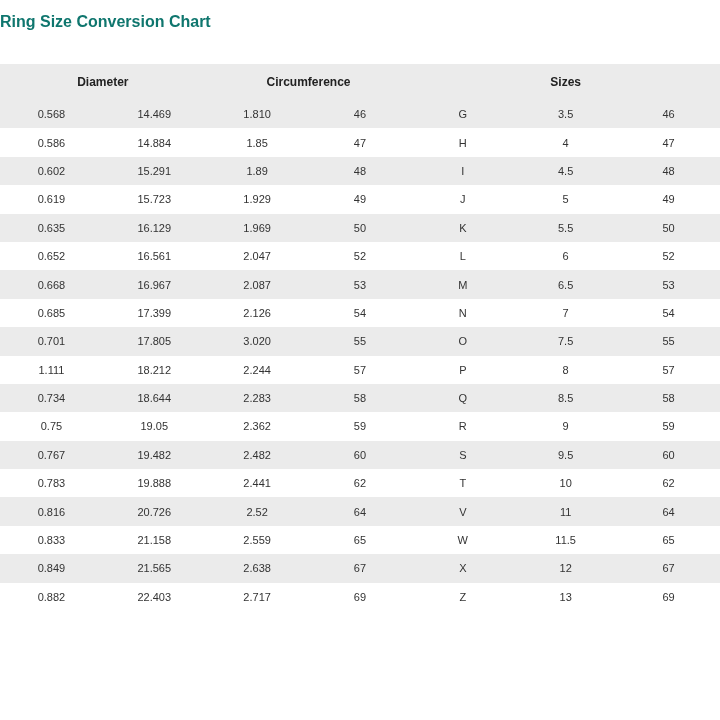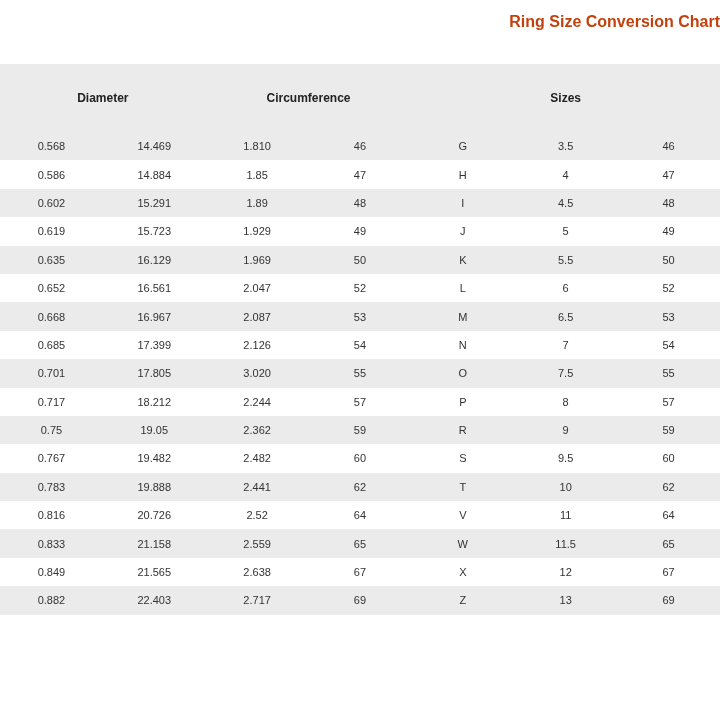--- a/index.html
+++ b/index.html
@@ -7,38 +7,38 @@
     padding: 0;
     width: 720px;
     height: 720px;
     background: #ffffff;
     font-family: "Liberation Sans", "DejaVu Sans", sans-serif;
     color: #333333;
     overflow: hidden;
   }
   .page-title {
     padding-top: 13px;
-    text-align: right;
+    text-align: left;
     font-size: 16px;
     line-height: 18px;
     font-weight: bold;
-    color: #c2410c;
+    color: #0f766e;
   }
   table.ring-table {
     width: 720px;
     margin-top: 33px;
     border-collapse: collapse;
     table-layout: fixed;
   }
   table.ring-table col { width: 14.2857%; }
   thead th {
     font-weight: normal;
     text-align: center;
     vertical-align: middle;
-    padding: 16px 2px;
+    padding: 0 2px;
   }
   thead tr.group-row th {
     height: 36px;
     background: #ebebeb;
     font-size: 12px;
     font-weight: bold;
     color: #222222;
   }
   thead tr.subheader-row th {
     height: 37px;
@@ -156,27 +156,36 @@
       <tr>
         <td>0.701</td>
         <td>17.805</td>
         <td>3.020</td>
         <td>55</td>
         <td>O</td>
         <td>7.5</td>
         <td>55</td>
       </tr>
       <tr>
-        <td>0.717</td>
+        <td>1.111</td>
         <td>18.212</td>
         <td>2.244</td>
         <td>57</td>
         <td>P</td>
         <td>8</td>
         <td>57</td>
+      </tr>
+      <tr>
+        <td>0.734</td>
+        <td>18.644</td>
+        <td>2.283</td>
+        <td>58</td>
+        <td>Q</td>
+        <td>8.5</td>
+        <td>58</td>
       </tr>
       <tr>
         <td>0.75</td>
         <td>19.05</td>
         <td>2.362</td>
         <td>59</td>
         <td>R</td>
         <td>9</td>
         <td>59</td>
       </tr>

